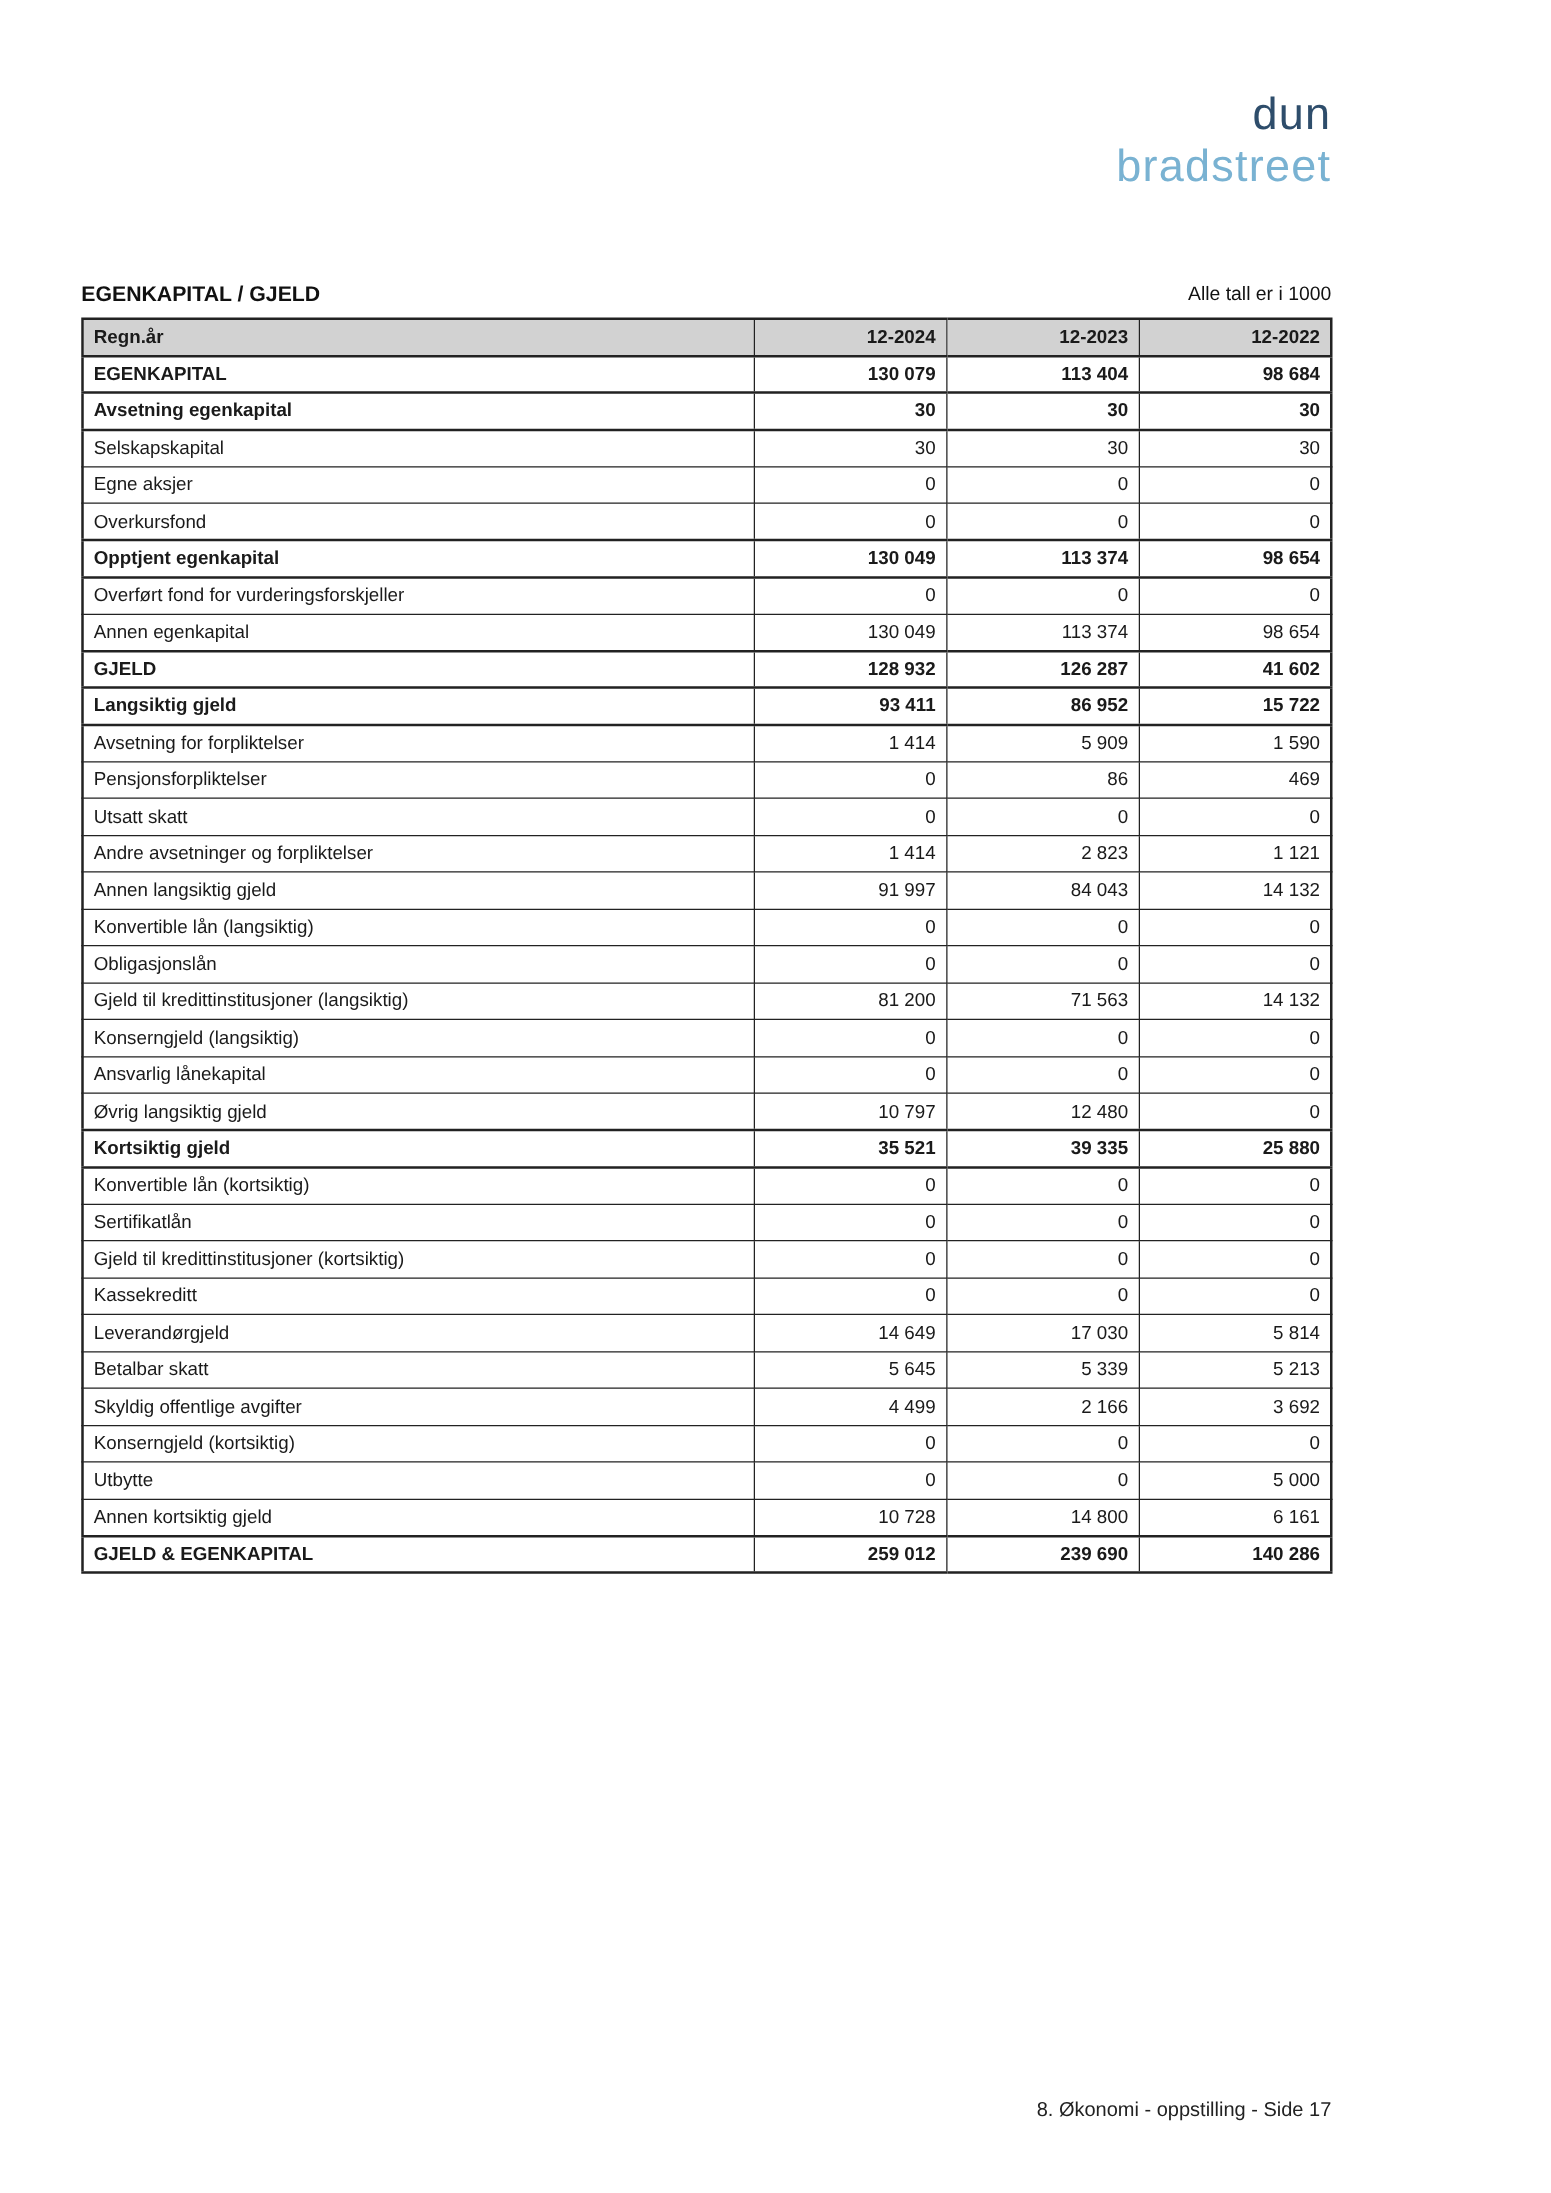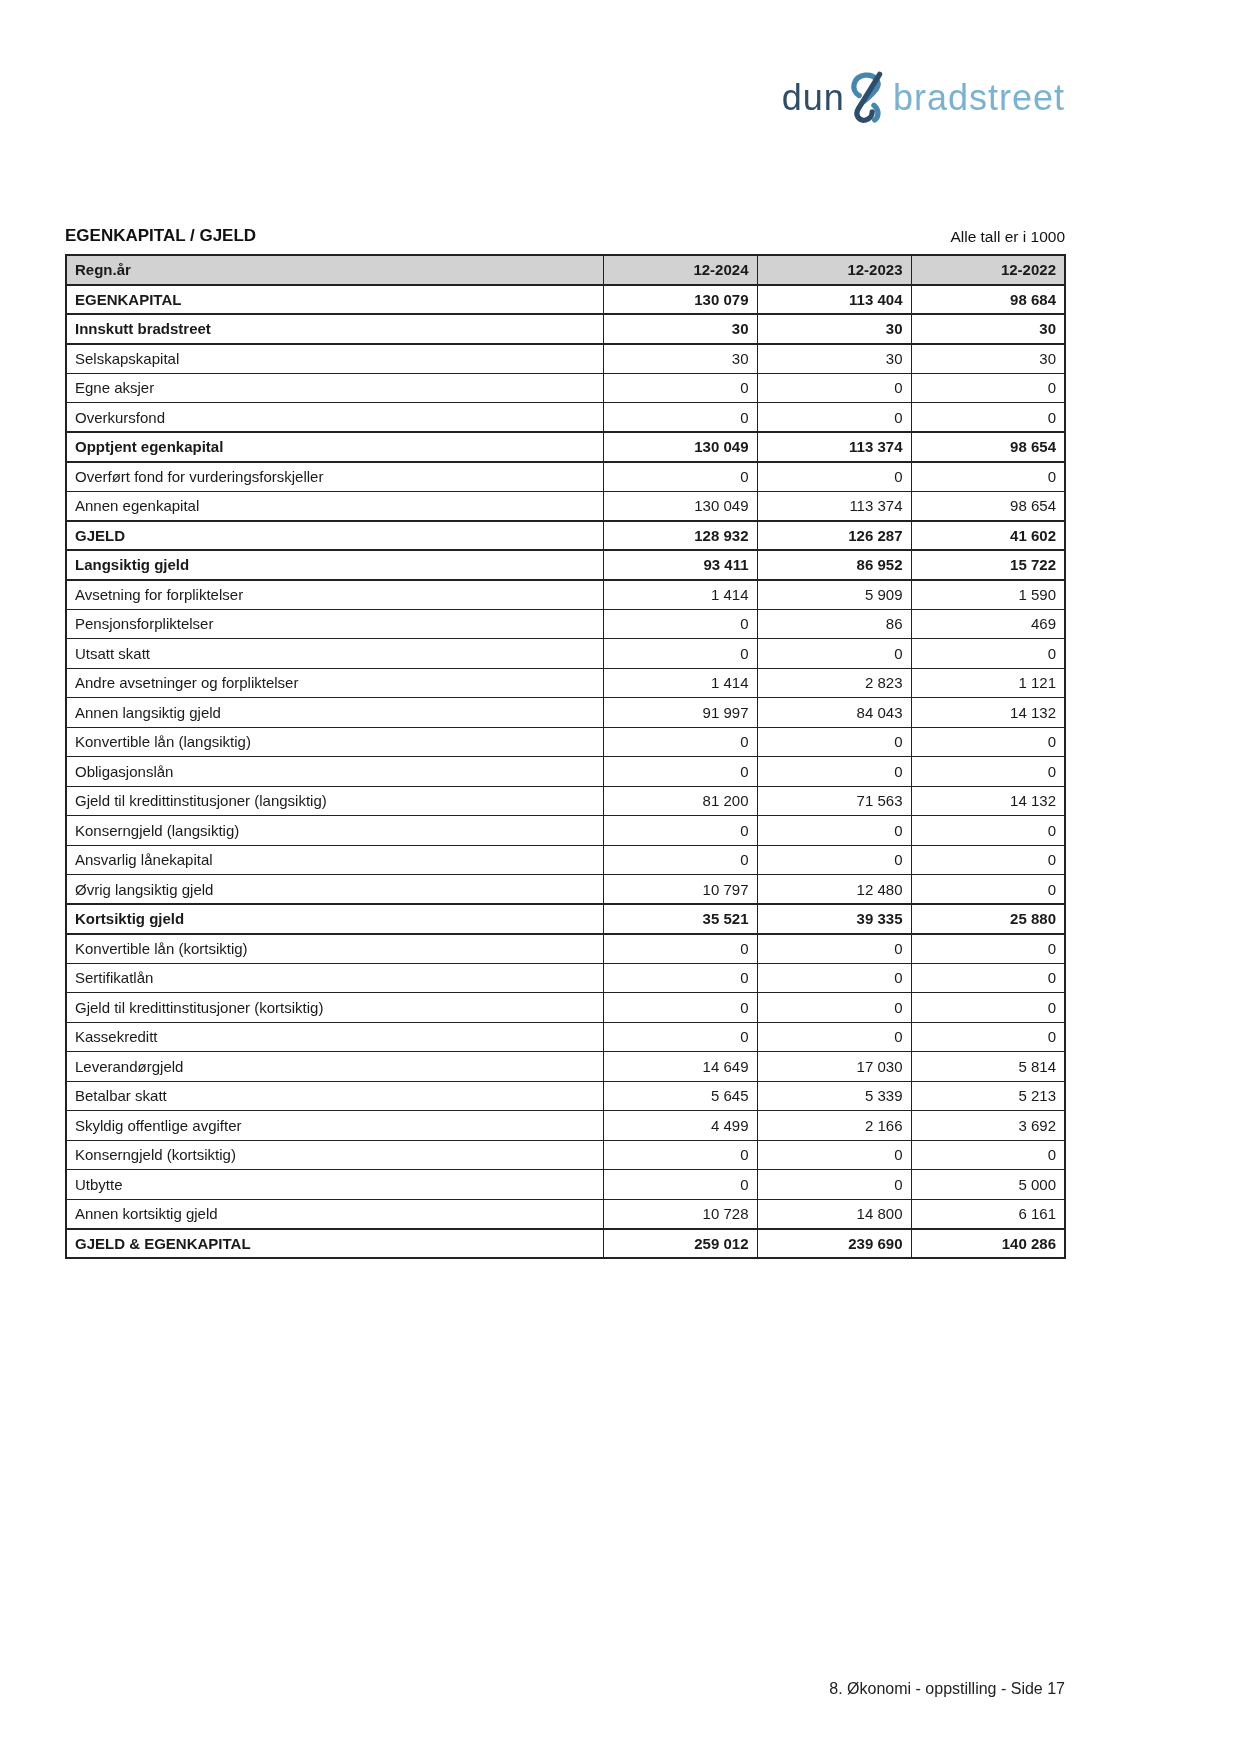--- a/index.html
+++ b/index.html
@@ -18,41 +18,42 @@
     position:relative;
     width:1241px;height:1754px;
     background:var(--paper);
     overflow:hidden;
   }
 
   
   .logo{
     position:absolute;
     top:70px;right:176px;
-    display:flex;align-items:center;
+    display:flex;align-items:flex-end;
     height:56px;
+    flex-direction:column;
   }
   .logo-dun{
     font-size:36px;letter-spacing:1px;color:var(--logo-dark);
     font-weight:500;
   }
   .logo-amp-svg{width:44px;height:58px;margin:0 2px;display:block;}
   .logo-bradstreet{
     font-size:36px;letter-spacing:1px;color:var(--logo-light);
     font-weight:400;
   }
 
   
   .content{
     position:absolute;
     left:65px;top:226px;
     width:1000px;
   }
   .title-row{
-    display:flex;justify-content:space-between;align-items:flex-end;
+    display:flex;justify-content:space-between;align-items:center;
     margin-bottom:8px;
   }
   .page-title{font-size:17px;font-weight:bold;color:#111;}
   .units-note{font-size:15.5px;color:#111;}
 
   table.sheet{
     width:1000px;
     border-collapse:collapse;
     table-layout:fixed;
     border:2px solid var(--line);
@@ -124,21 +125,21 @@
         </tr>
       </thead>
       <tbody id="table-body">
           <tr class="bold">
             <td class="lbl">EGENKAPITAL</td>
             <td class="num">130 079</td>
             <td class="num">113 404</td>
             <td class="num">98 684</td>
           </tr>
           <tr class="bold">
-            <td class="lbl">Innskutt bradstreet</td>
+            <td class="lbl">Avsetning egenkapital</td>
             <td class="num">30</td>
             <td class="num">30</td>
             <td class="num">30</td>
           </tr>
           <tr>
             <td class="lbl">Selskapskapital</td>
             <td class="num">30</td>
             <td class="num">30</td>
             <td class="num">30</td>
           </tr>

